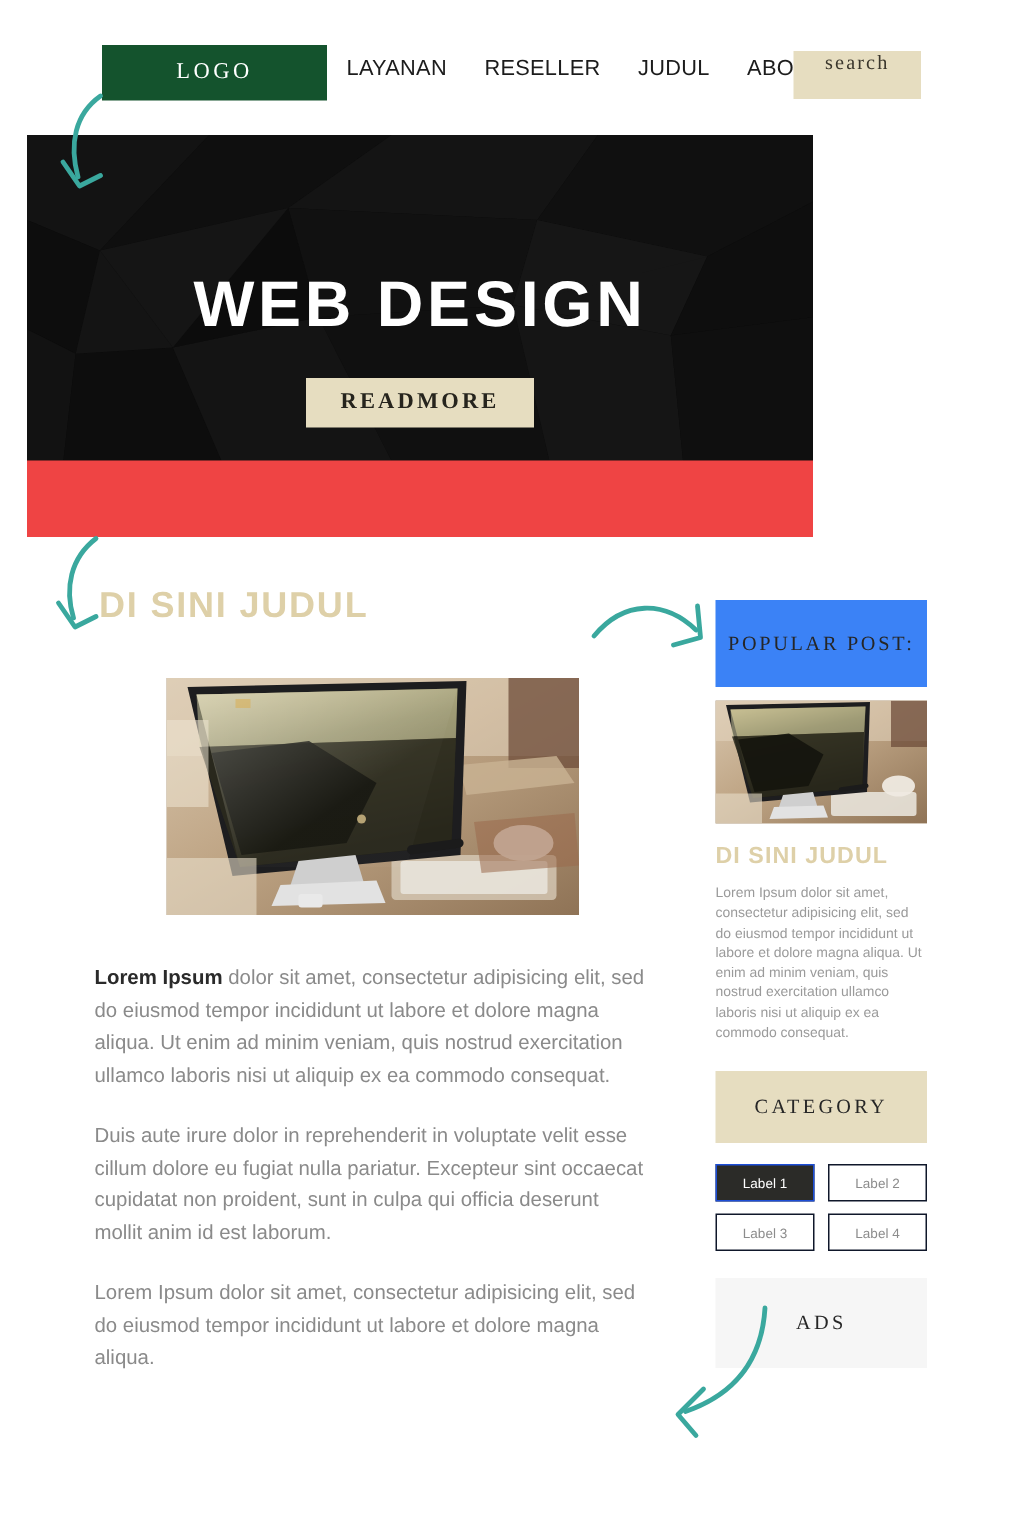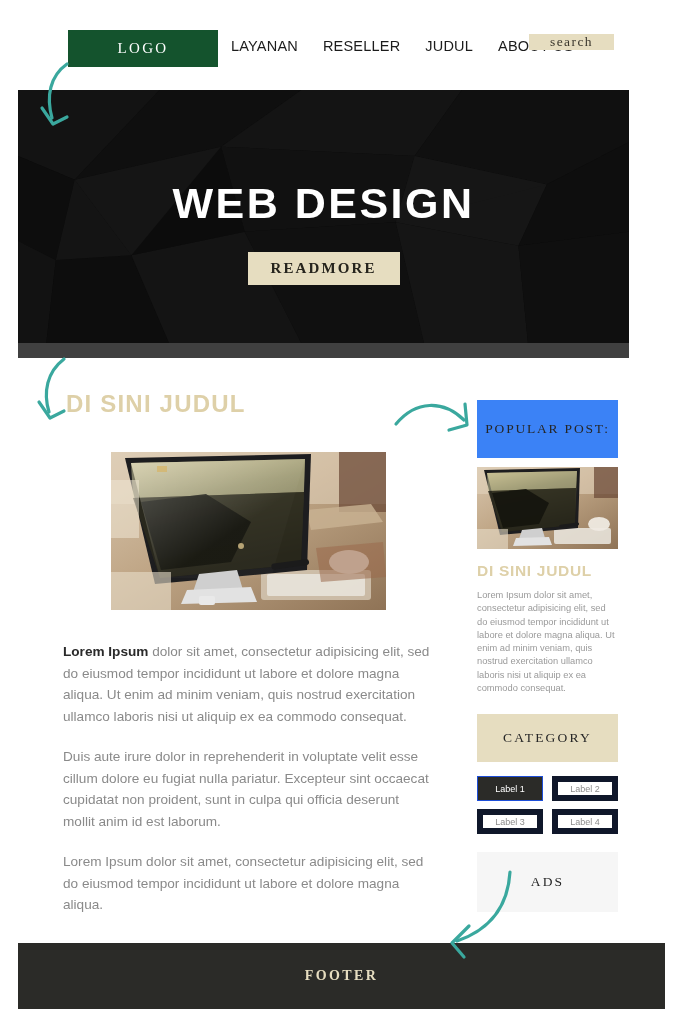--- a/index.html
+++ b/index.html
@@ -58,40 +58,40 @@
     letter-spacing: 0.2px;
     margin-right: 21px;
     white-space: nowrap;
     cursor: pointer;
   }
   .nav-link:last-of-type { margin-right: 0; }
 
   .search-box {
     position: absolute;
     left: 529px; top: 34px;
-    width: 85px; height: 16px;
+    width: 85px; height: 32px;
     background: #e6ddc0;
     display: flex;
-    align-items: center;
+    align-items: flex-start;
     justify-content: center;
     cursor: text;
   }
   .search-box .search-text {
     color: #3a362c;
     font-family: "Liberation Serif", serif;
     font-size: 13.5px;
     letter-spacing: 1.4px;
   }
 
   
   .hero {
     position: absolute;
     left: 18px; top: 90px;
-    width: 611px; height: 268px;
-    background: #404040;
+    width: 524px; height: 268px;
+    background: #ef4444;
     overflow: hidden;
   }
   .hero-poly { position: absolute; inset: 0; }
 
   .hero-content {
     position: absolute;
     left: 0; right: 0; top: 0; bottom: 0;
     display: flex;
     flex-direction: column;
     align-items: center;
@@ -241,21 +241,21 @@
     cursor: pointer;
   }
   .label.filled {
     background: #2b2b28;
     color: #ffffff;
     border: 1px solid #1d4ed8;
   }
   .label.outline {
     background: #ffffff;
     color: #8c8c8c;
-    border: 6px solid #0f172a;
+    border: 1px solid #0f172a;
   }
 
   .ads-box {
     margin-top: 18px;
     width: 141px; height: 60px;
     background: #f6f6f6;
     display: flex;
     align-items: center;
     justify-content: center;
   }
@@ -449,23 +449,20 @@
       <div class="label outline">Label 2</div>
       <div class="label outline">Label 3</div>
       <div class="label outline">Label 4</div>
     </div>
 
     <div class="ads-box">
       <span class="ads-text">ADS</span>
     </div>
   </div>
 
-  <div class="footer">
-    <span class="footer-text">FOOTER</span>
-  </div>
 
   <svg class="annotations" viewBox="0 0 683 1024">
     <g fill="none" stroke="#3aa89e" stroke-width="3.2" stroke-linecap="round" stroke-linejoin="round">
 
       <g>
         <path d="M67,64 C50,76 46,96 52,118"></path>
         <polyline points="42,108 53,124 67,117"></polyline>
       </g>
 
       <g>

